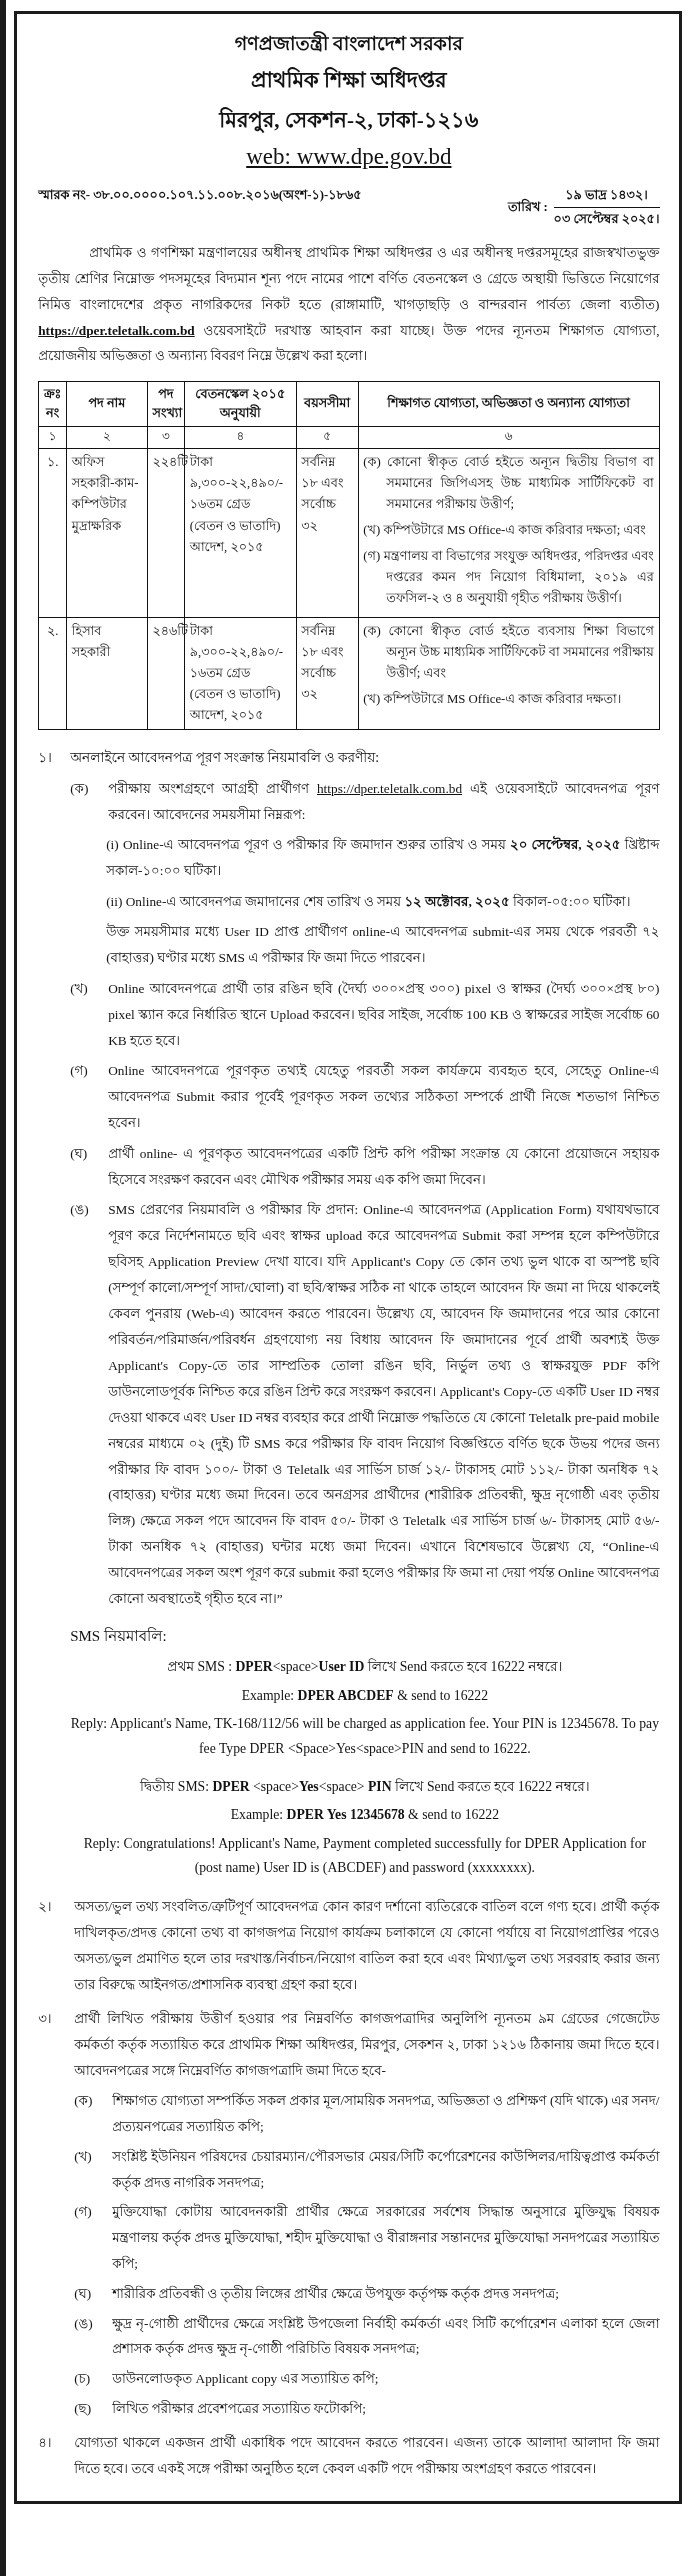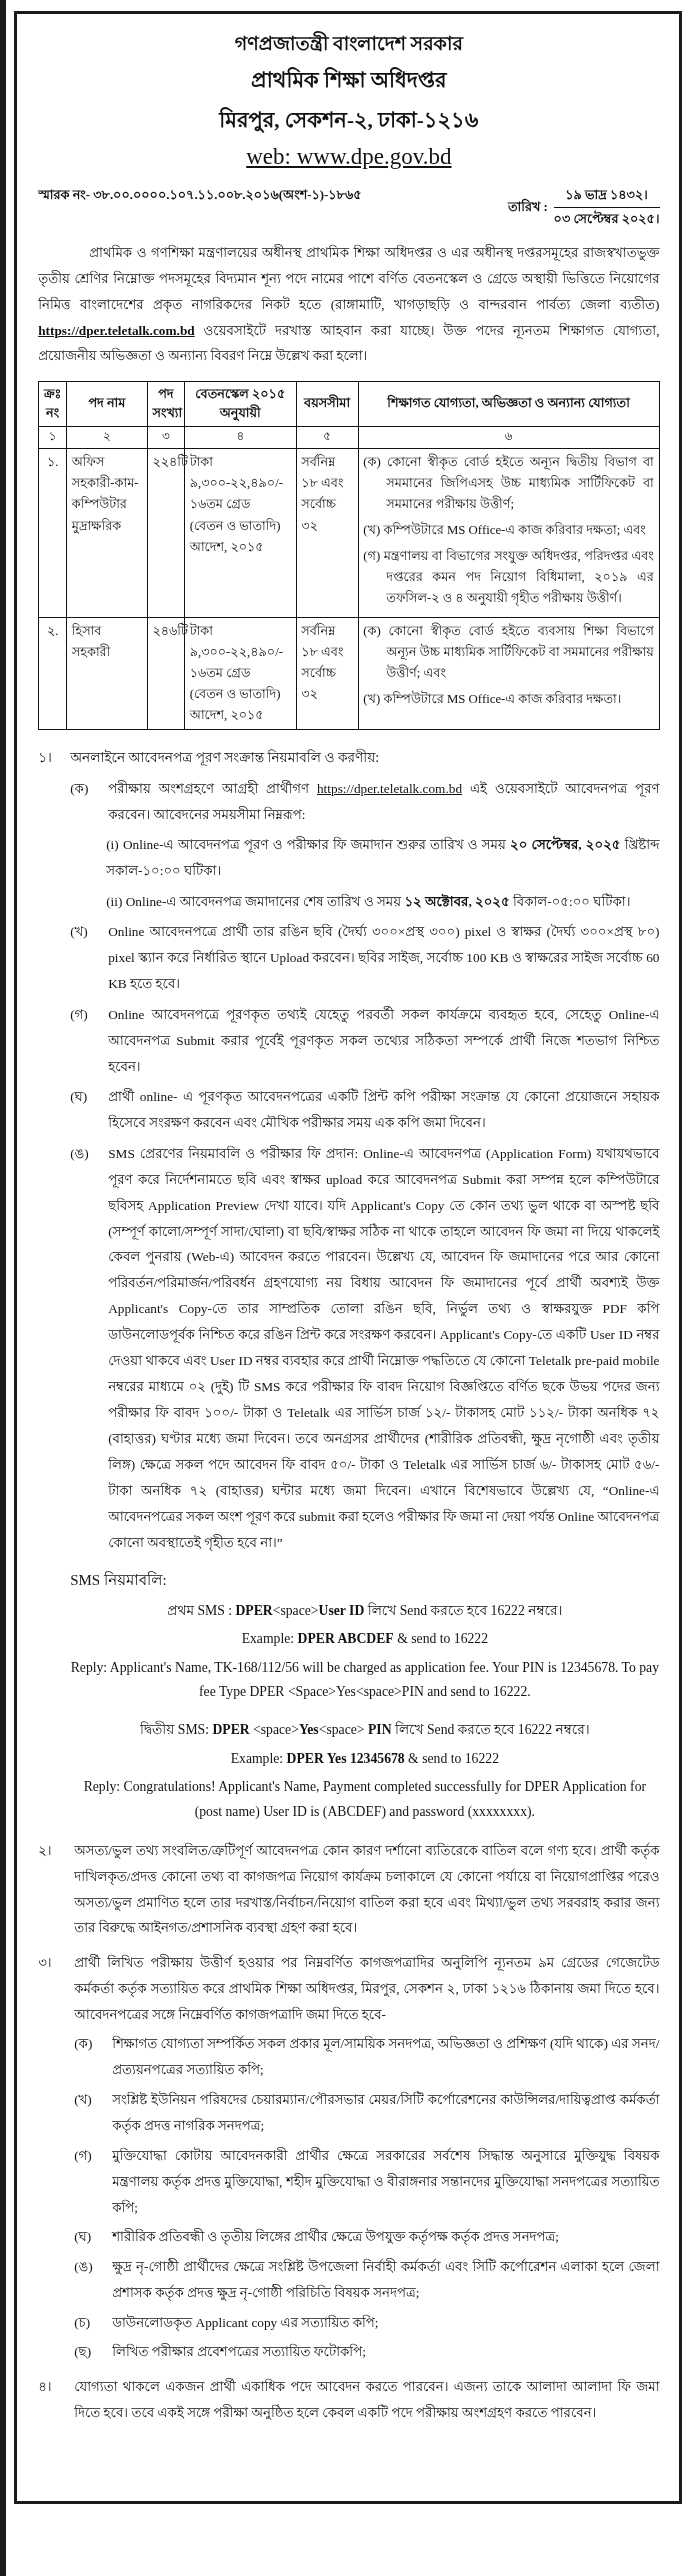--- a/index.html
+++ b/index.html
@@ -155,20 +155,23 @@
   <div class="s1item">
     <span class="ilabel">(ক)</span>
     <div class="ibody"><span>পরীক্ষায় অংশগ্রহণে আগ্রহী প্রার্থীগণ </span><span class="seg-u">https://dper.teletalk.com.bd</span><span> এই ওয়েবসাইটে আবেদনপত্র পূরণ করবেন। আবেদনের সময়সীমা নিম্নরূপ:</span></div>
   </div>
   <div class="s1item sub">
     <div class="ibody"><span>(i)  Online-এ আবেদনপত্র পূরণ ও পরীক্ষার ফি জমাদান শুরুর তারিখ ও সময় </span><span class="seg-b">২০ সেপ্টেম্বর, ২০২৫</span><span> খ্রিষ্টাব্দ সকাল-১০:০০ ঘটিকা।</span></div>
   </div>
   <div class="s1item sub">
     <div class="ibody"><span>(ii) Online-এ আবেদনপত্র জমাদানের শেষ তারিখ ও সময় </span><span class="seg-b">১২ অক্টোবর, ২০২৫</span><span> বিকাল-০৫:০০ ঘটিকা।</span></div>
   </div>
+  <div class="s1item sub">
+    <div class="ibody"><span>উক্ত সময়সীমার মধ্যে User ID প্রাপ্ত প্রার্থীগণ online-এ আবেদনপত্র submit-এর সময় থেকে পরবর্তী ৭২ (বাহাত্তর) ঘণ্টার মধ্যে SMS এ পরীক্ষার ফি জমা দিতে পারবেন।</span></div>
+  </div>
   <div class="s1item">
     <span class="ilabel">(খ)</span>
     <div class="ibody"><span>Online আবেদনপত্রে প্রার্থী তার রঙিন ছবি (দৈর্ঘ্য ৩০০×প্রস্থ ৩০০) pixel ও স্বাক্ষর (দৈর্ঘ্য ৩০০×প্রস্থ ৮০) pixel স্ক্যান করে নির্ধারিত স্থানে Upload করবেন। ছবির সাইজ, সর্বোচ্চ 100 KB ও স্বাক্ষরের সাইজ সর্বোচ্চ 60 KB হতে হবে।</span></div>
   </div>
   <div class="s1item">
     <span class="ilabel">(গ)</span>
     <div class="ibody"><span>Online আবেদনপত্রে পূরণকৃত তথ্যই যেহেতু পরবর্তী সকল কার্যক্রমে ব্যবহৃত হবে, সেহেতু Online-এ আবেদনপত্র Submit করার পূর্বেই পূরণকৃত সকল তথ্যের সঠিকতা সম্পর্কে প্রার্থী নিজে শতভাগ নিশ্চিত হবেন।</span></div>
   </div>
   <div class="s1item">
     <span class="ilabel">(ঘ)</span>

